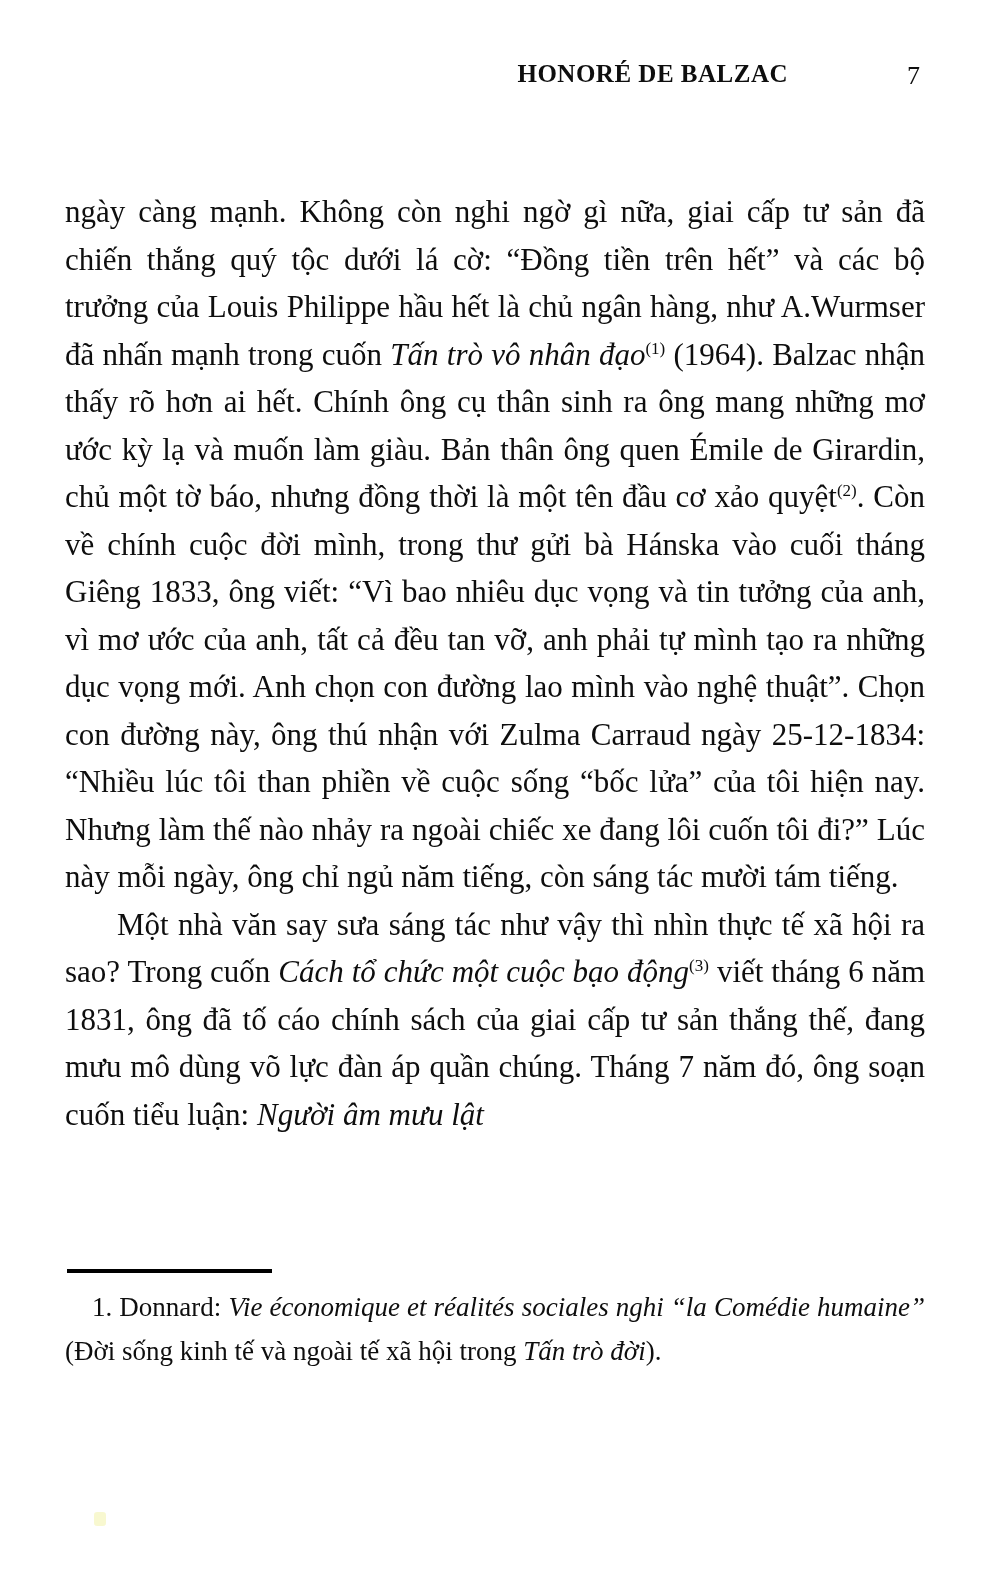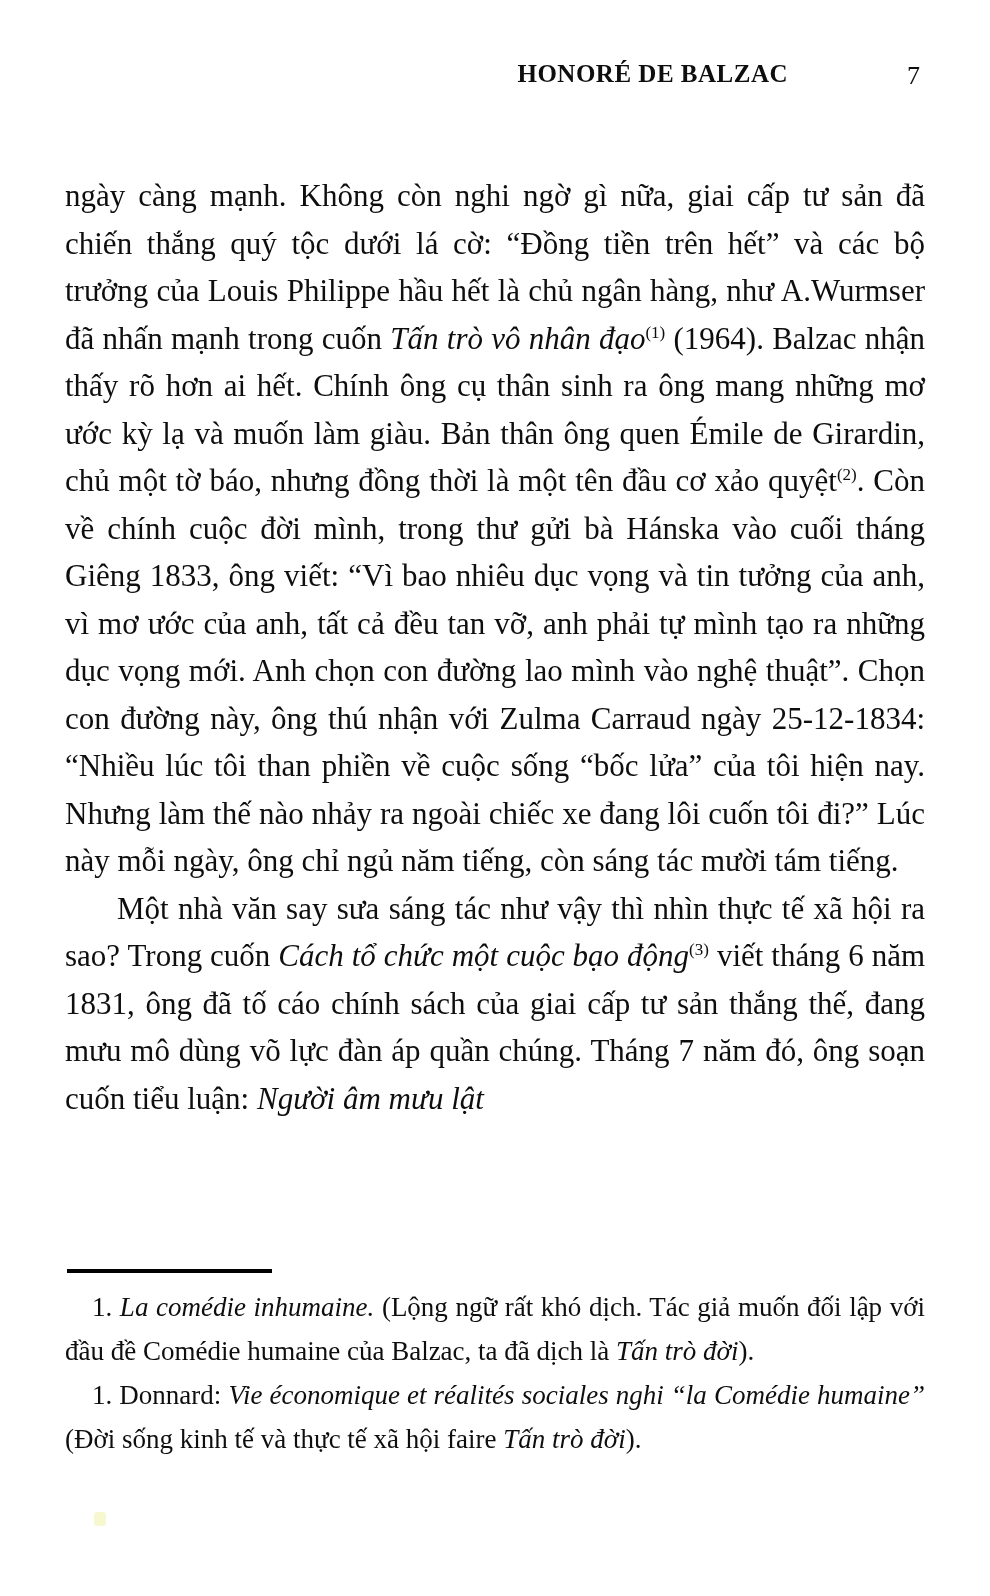--- a/index.html
+++ b/index.html
@@ -18,21 +18,21 @@
   .head-title{
     position:absolute;right:202px;top:0;
     font-size:25px;font-weight:700;letter-spacing:0.5px;
     white-space:nowrap;
   }
   .head-page{
     position:absolute;right:70px;top:1px;
     font-size:26px;font-weight:400;
   }
   .body-text{
-    position:absolute;left:65px;top:172px;width:860px;
+    position:absolute;left:65px;top:188px;width:860px;
   }
   .para{
     margin:0;
     font-size:31px;
     line-height:47.5px;
     text-align:justify;
   }
   .para.indent{text-indent:52px;font-family:Liberation Serif, serif;}
   .it{font-style:italic;}
   sup{
@@ -69,19 +69,18 @@
     <span class="head-page">7</span>
   </div>
 
   <div class="body-text">
     <p class="para"><span>ngày càng mạnh. Không còn nghi ngờ gì nữa, giai cấp tư sản đã chiến thắng quý tộc dưới lá cờ: “Đồng tiền trên hết” và các bộ trưởng của Louis Philippe hầu hết là chủ ngân hàng, như A.Wurmser đã nhấn mạnh trong cuốn </span><span class="it">Tấn trò vô nhân đạo</span><sup>(1)</sup><span> (1964). Balzac nhận thấy rõ hơn ai hết. Chính ông cụ thân sinh ra ông mang những mơ ước kỳ lạ và muốn làm giàu. Bản thân ông quen Émile de Girardin, chủ một tờ báo, nhưng đồng thời là một tên đầu cơ xảo quyệt</span><sup>(2)</sup><span>. Còn về chính cuộc đời mình, trong thư gửi bà Hánska vào cuối tháng Giêng 1833, ông viết: “Vì bao nhiêu dục vọng và tin tưởng của anh, vì mơ ước của anh, tất cả đều tan vỡ, anh phải tự mình tạo ra những dục vọng mới. Anh chọn con đường lao mình vào nghệ thuật”. Chọn con đường này, ông thú nhận với Zulma Carraud ngày 25-12-1834: “Nhiều lúc tôi than phiền về cuộc sống “bốc lửa” của tôi hiện nay. Nhưng làm thế nào nhảy ra ngoài chiếc xe đang lôi cuốn tôi đi?” Lúc này mỗi ngày, ông chỉ ngủ năm tiếng, còn sáng tác mười tám tiếng.</span></p>
     <p class="para indent"><span>Một nhà văn say sưa sáng tác như vậy thì nhìn thực tế xã hội ra sao? Trong cuốn </span><span class="it">Cách tổ chức một cuộc bạo động</span><sup>(3)</sup><span> viết tháng 6 năm 1831, ông đã tố cáo chính sách của giai cấp tư sản thắng thế, đang mưu mô dùng võ lực đàn áp quần chúng. Tháng 7 năm đó, ông soạn cuốn tiểu luận: </span><span class="it">Người âm mưu lật</span></p>
   </div>
 
   <div class="footnotes">
     <div class="fn-rule"></div>
-    <p class="fn"><span>1. </span><span class="it">La comédie inhumaine.</span><span> (Lộng ngữ rất khó dịch. Tác giả muốn đối lập với đầu đề Comédie humaine của Balzac, ta đã dịch là </span><span class="it">Tấn trò đời</span><span>).</span></p>
-    <p class="fn"><span>1. Donnard: </span><span class="it">Vie économique et réalités sociales nghi “la Comédie humaine”</span><span> (Đời sống kinh tế và thực tế xã hội faire </span><span class="it">Tấn trò đời</span><span>).</span></p>
+    <p class="fn"><span>1. Donnard: </span><span class="it">Vie économique et réalités sociales nghi “la Comédie humaine”</span><span> (Đời sống kinh tế và ngoài tế xã hội trong </span><span class="it">Tấn trò đời</span><span>).</span></p>
   </div>
 
   <div class="speck"></div>
 
 </div>
 
 </body></html>

